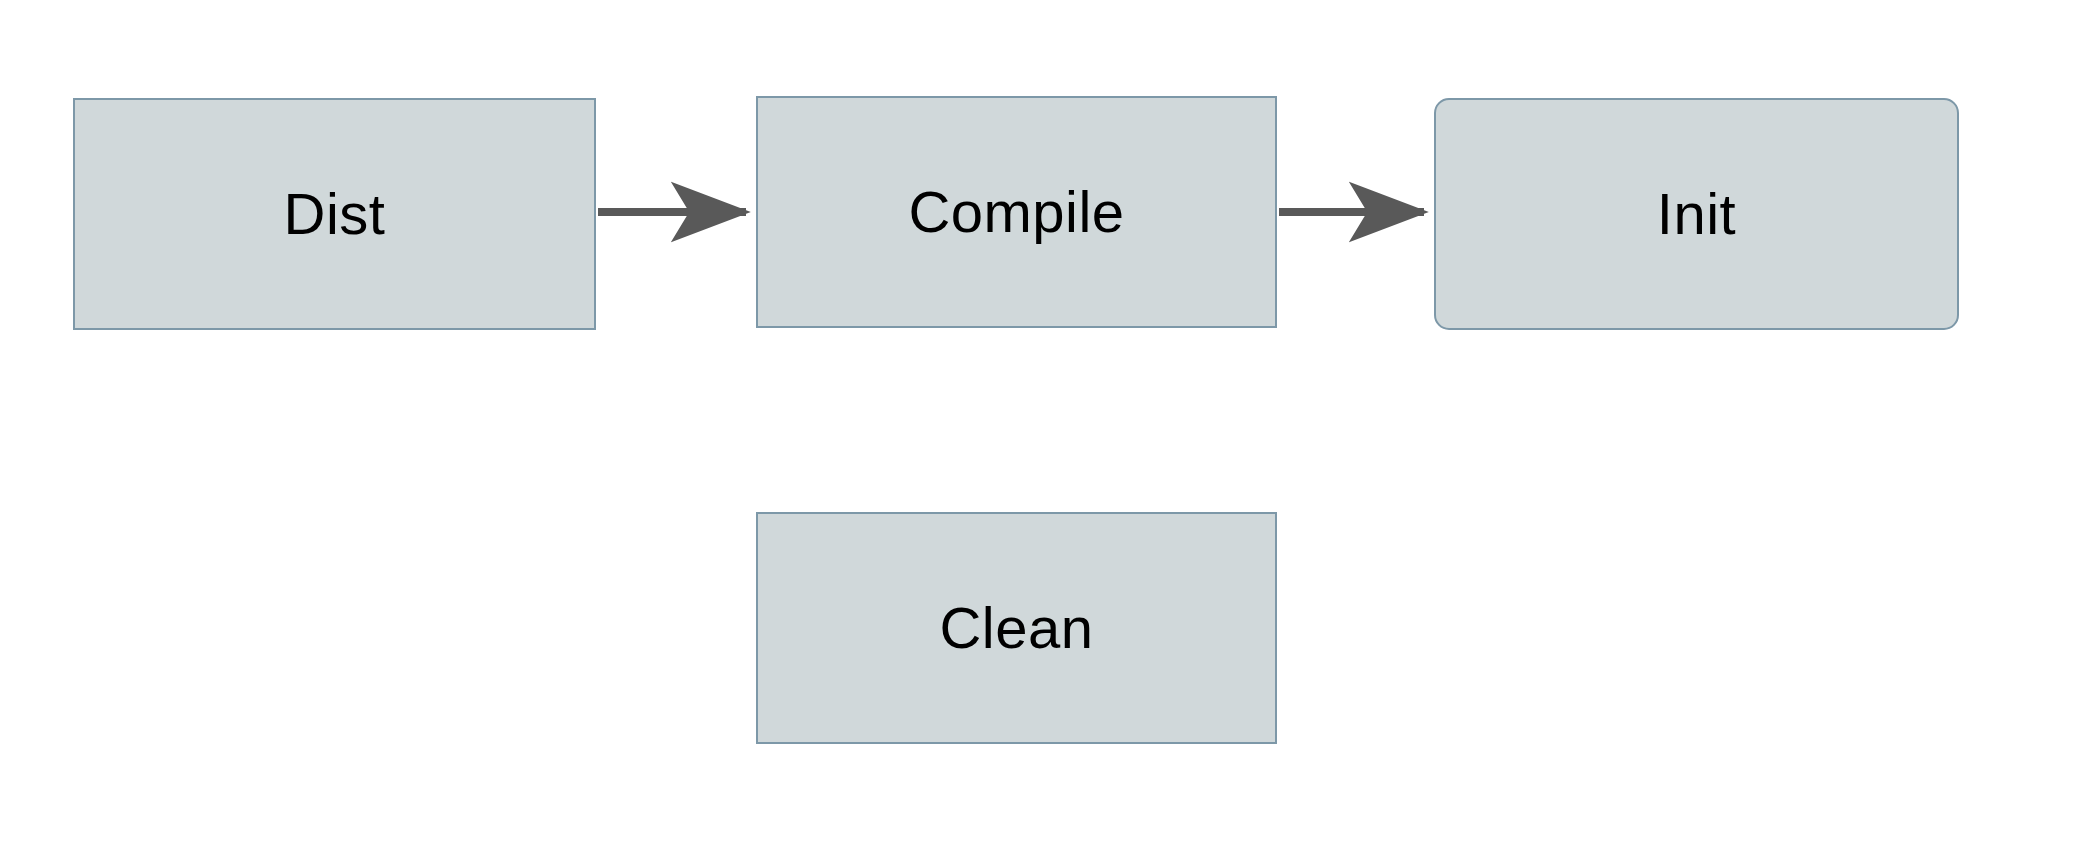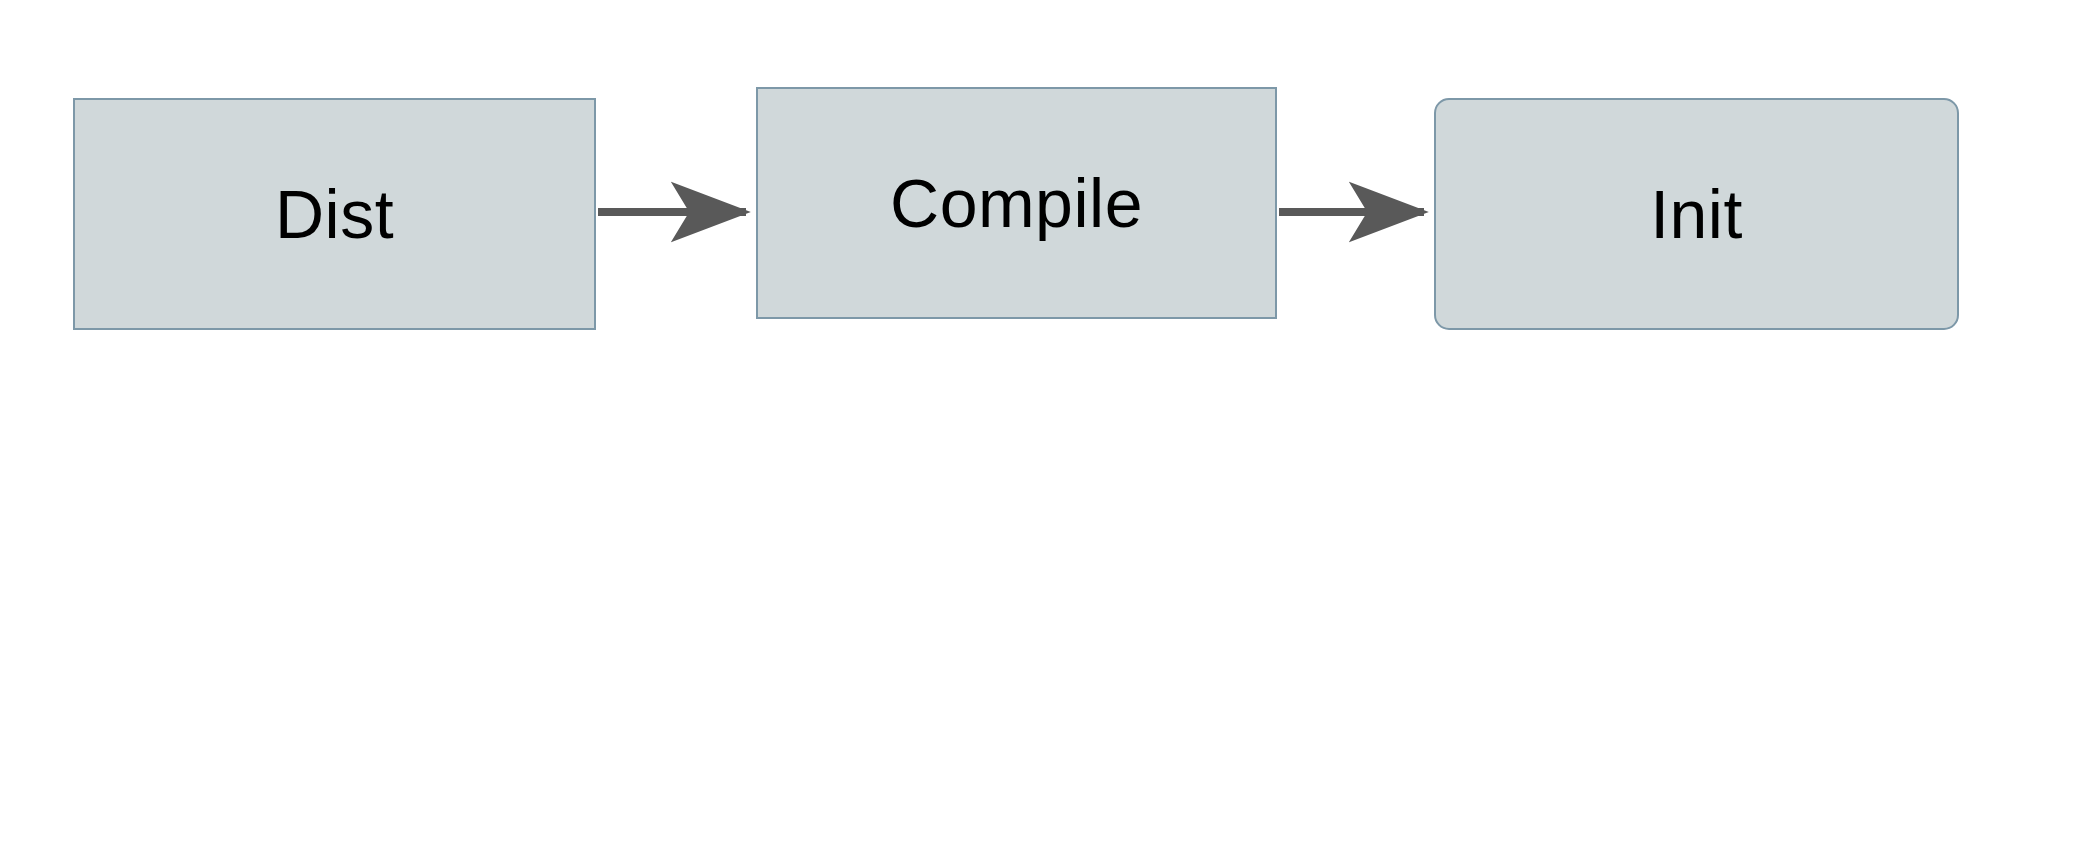--- a/index.html
+++ b/index.html
@@ -22,21 +22,21 @@
     position: absolute;
     box-sizing: border-box;
     background: #d0d8da;
     border: 2px solid #7d98a8;
     display: flex;
     align-items: center;
     justify-content: center;
   }
   .node-label {
     font-family: "Liberation Sans", "DejaVu Sans", sans-serif;
-    font-size: 68px;
+    font-size: 58px;
     font-weight: 400;
     color: #000000;
     line-height: 1;
     letter-spacing: 0.5px;
     white-space: nowrap;
     user-select: none;
   }
   .edge {
     position: absolute;
     overflow: visible;
@@ -70,22 +70,25 @@
         </marker>
       </defs>
       <line x1="0" y1="30" x2="145" y2="30" stroke="#595959" stroke-width="8" marker-end="url(#arrowhead-2)"></line>
     </svg>
   </div>
 
   <div class="node" style="left:73px; top:98px; width:523px; height:232px;">
     <span class="node-label">Dist</span>
   </div>
 
-  <div class="node" style="left:756px; top:87px; width:521px; height:232px;">
+  <div class="node" style="left:756px; top:96px; width:521px; height:232px;">
     <span class="node-label">Compile</span>
   </div>
 
   <div class="node" style="left:1434px; top:98px; width:525px; height:232px;border-radius:15px;">
     <span class="node-label">Init</span>
   </div>
 
+  <div class="node" style="left:756px; top:512px; width:521px; height:232px;">
+    <span class="node-label">Clean</span>
+  </div>
 
 </div>
 
 </body></html>

